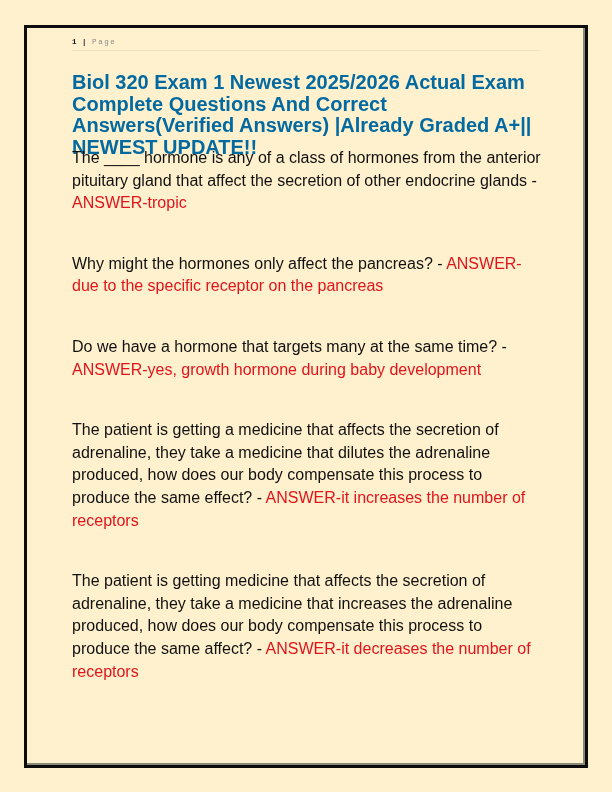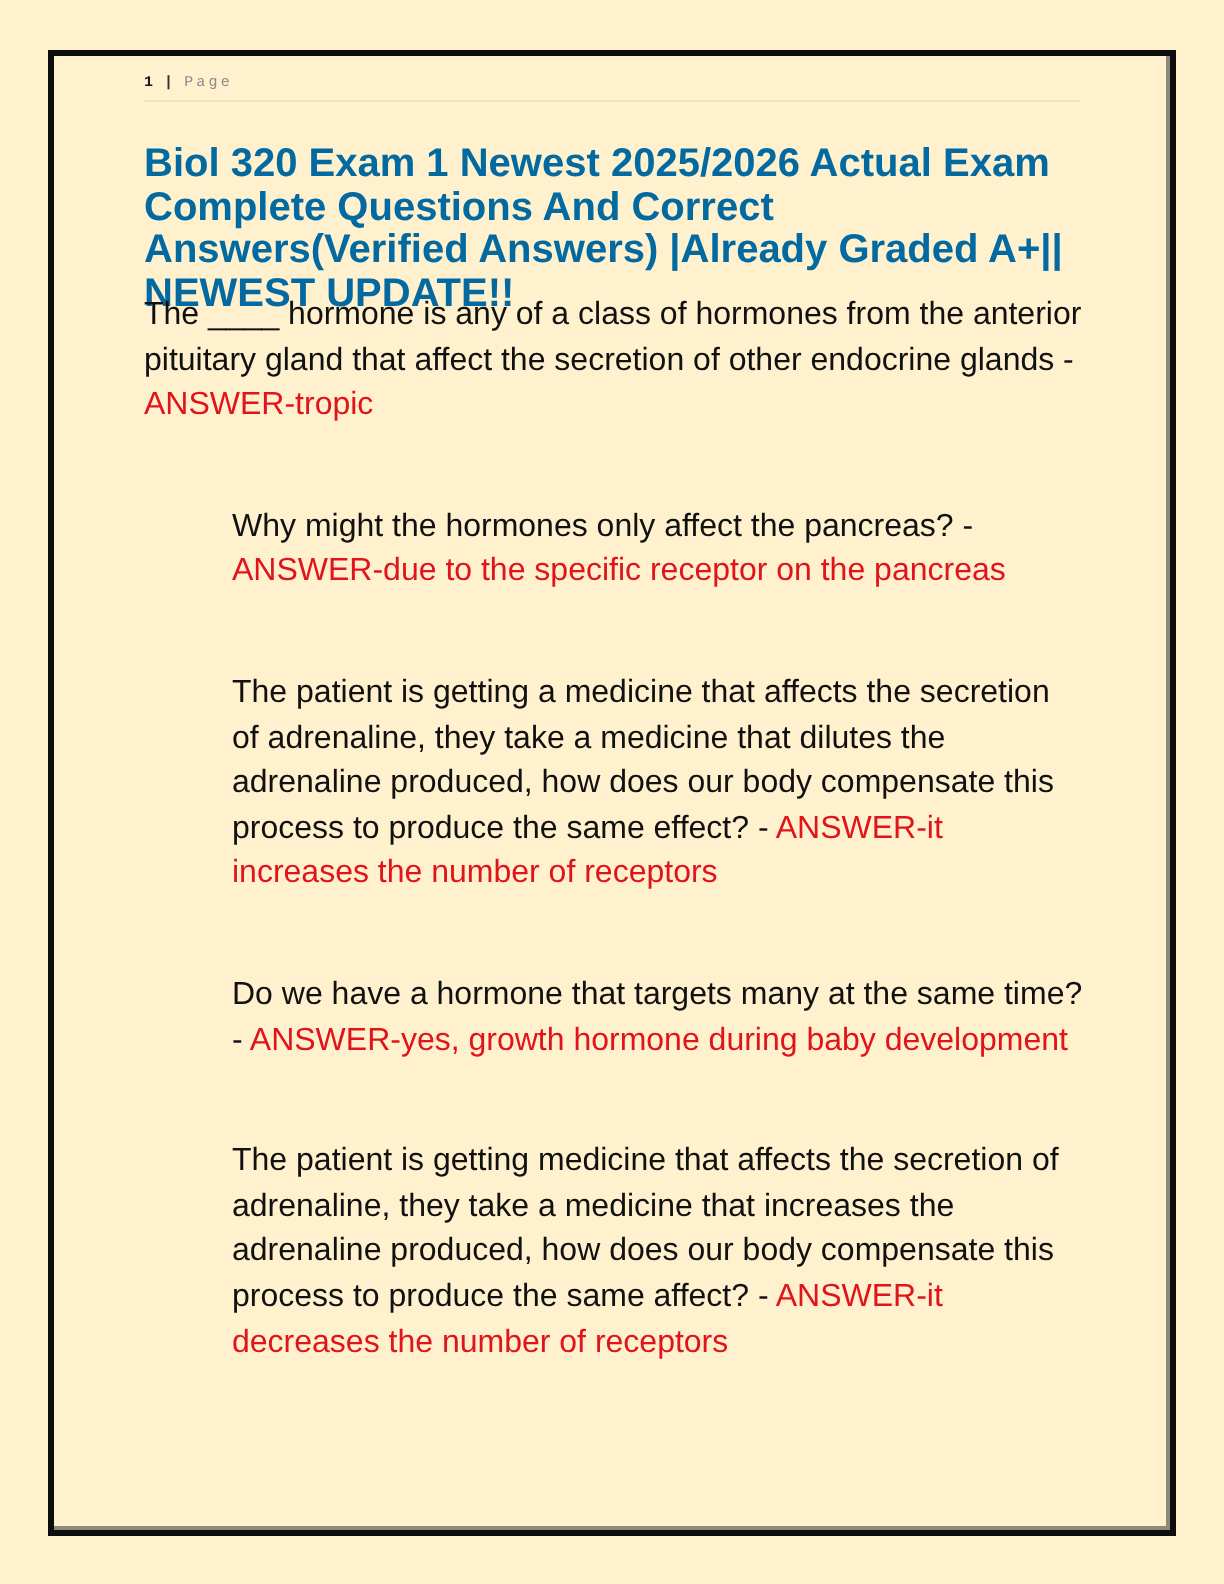--- a/index.html
+++ b/index.html
@@ -77,21 +77,20 @@
       width: 470px;
       font-size: 16px;
       line-height: 22.6px;
       color: #111;
     }
     .qa-item {
       margin: 0;
     }
     .qa-item + .qa-item {
       margin-top: 38px;
-      margin-left: 44px;
     }
     .qa-answer {
       color: #e1141c;
     }
   </style>
 </head>
 <body>
 
 <div class="page-frame"></div>
 
@@ -104,21 +103,21 @@
 <div class="doc-title">Biol 320 Exam 1 Newest 2025/2026 Actual Exam Complete Questions And Correct Answers(Verified Answers) |Already Graded A+|| NEWEST UPDATE!!</div>
 
 <div class="qa-list">
   <p class="qa-item">
     <span>The ____ hormone is any of a class of hormones from the anterior pituitary gland that affect the secretion of other endocrine glands - </span><span class="qa-answer">ANSWER-tropic</span>
   </p>
   <p class="qa-item">
     <span>Why might the hormones only affect the pancreas? - </span><span class="qa-answer">ANSWER-due to the specific receptor on the pancreas</span>
   </p>
   <p class="qa-item">
-    <span>The patient is getting a medicine that affects the secretion of adrenaline, they take a medicine that dilutes the adrenaline produced, how does our body compensate this process to produce the same effect? - </span><span class="qa-answer">ANSWER-it increases the number of receptors</span>
+    <span>Do we have a hormone that targets many at the same time? - </span><span class="qa-answer">ANSWER-yes, growth hormone during baby development</span>
   </p>
   <p class="qa-item">
-    <span>Do we have a hormone that targets many at the same time? - </span><span class="qa-answer">ANSWER-yes, growth hormone during baby development</span>
+    <span>The patient is getting a medicine that affects the secretion of adrenaline, they take a medicine that dilutes the adrenaline produced, how does our body compensate this process to produce the same effect? - </span><span class="qa-answer">ANSWER-it increases the number of receptors</span>
   </p>
   <p class="qa-item">
     <span>The patient is getting medicine that affects the secretion of adrenaline, they take a medicine that increases the adrenaline produced, how does our body compensate this process to produce the same affect? - </span><span class="qa-answer">ANSWER-it decreases the number of receptors</span>
   </p>
 </div>
 
 </body></html>

